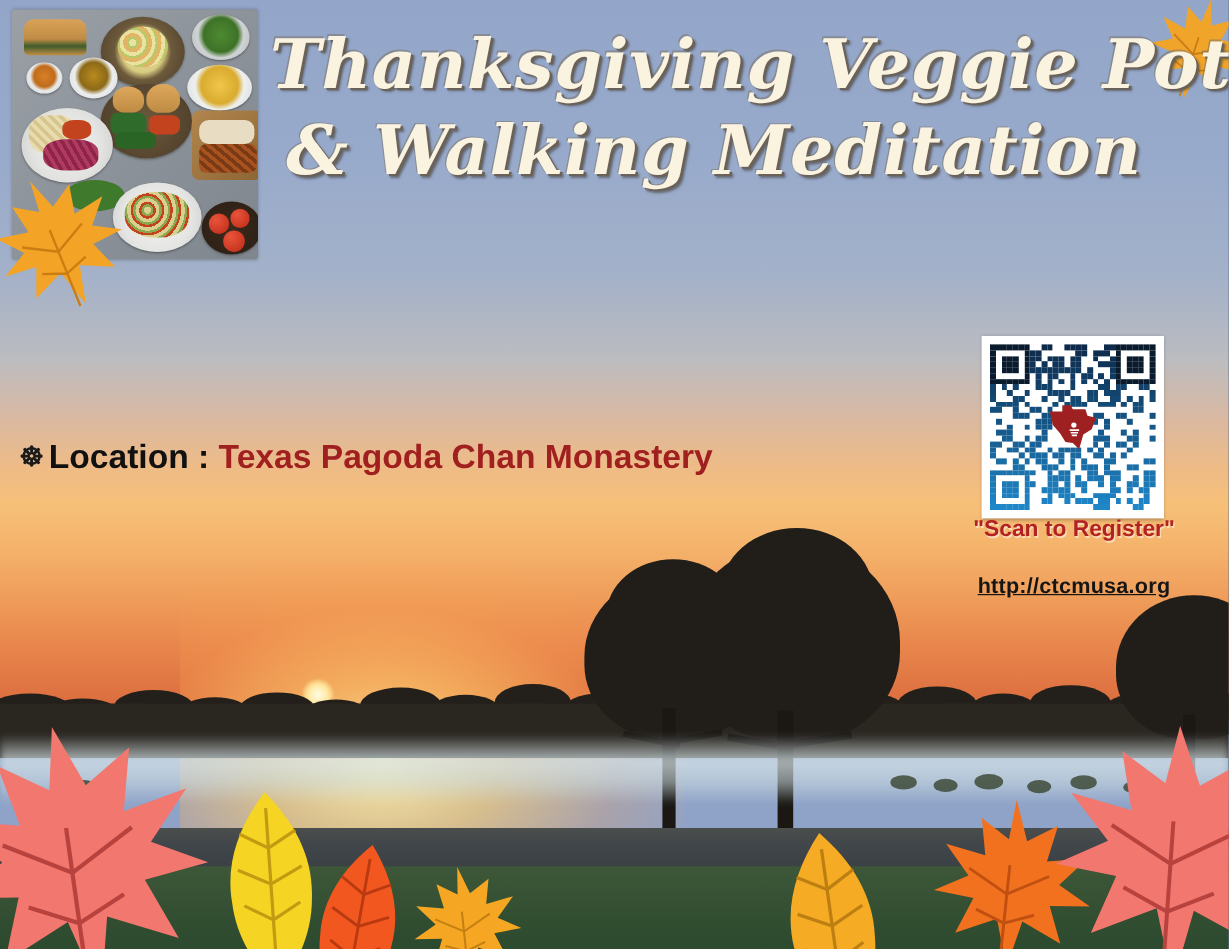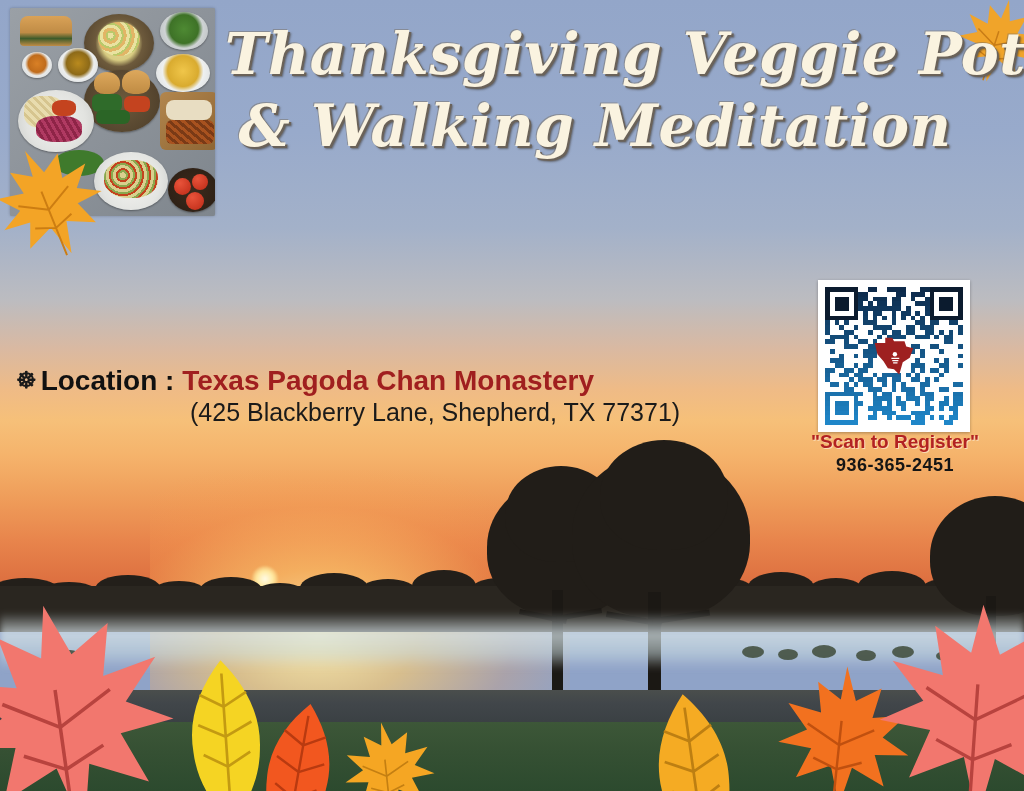--- a/index.html
+++ b/index.html
@@ -459,21 +459,20 @@
     <div class="title-line">Thanksgiving Veggie Potluck</div>
     <div class="title-line">&amp; Walking Meditation</div>
   </div>
 
 
 
   <div class="info-location">
     <span class="wheel-icon">☸</span><span>Location :</span> <span class="hl-red2">Texas Pagoda Chan Monastery</span>
   </div>
 
-  <div class="info-address">(425 Blackberry Lane, Shepherd, TX 77371)</div>
 
   <div class="qr-card">
     <div class="qr-grid" id="qr-grid">
         <i style="background: rgb(11, 27, 46);"></i>
         <i style="background: rgb(11, 27, 46);"></i>
         <i style="background: rgb(11, 27, 46);"></i>
         <i style="background: rgb(11, 27, 46);"></i>
         <i style="background: rgb(11, 27, 46);"></i>
         <i style="background: rgb(11, 27, 46);"></i>
         <i style="background: rgb(11, 27, 46);"></i>
@@ -1313,15 +1312,15 @@
         <i></i>
       </div>
     <svg class="qr-logo" viewBox="0 0 100 96">
       <path d="M6 18 L30 18 L30 6 L46 6 L50 14 L74 14 L78 26 L94 30 L86 52 L70 62 L62 90 L50 78 L36 76 L26 60 L12 44 Z" fill="#9e2020"></path>
       <circle cx="52" cy="44" r="5" fill="#ffffff"></circle>
       <path d="M44 52 h18 v3 h-18 z M46 57 h14 v3 h-14 z M48 62 h10 v3 h-10 z" fill="#ffffff"></path>
     </svg>
   </div>
 
   <div class="scan-label">"Scan to Register"</div>
-  <div class="phone-label">936-365-2451</div>
+  <div class="url-label">http://ctcmusa.org</div>
 
 </div>
 
 </body></html>

